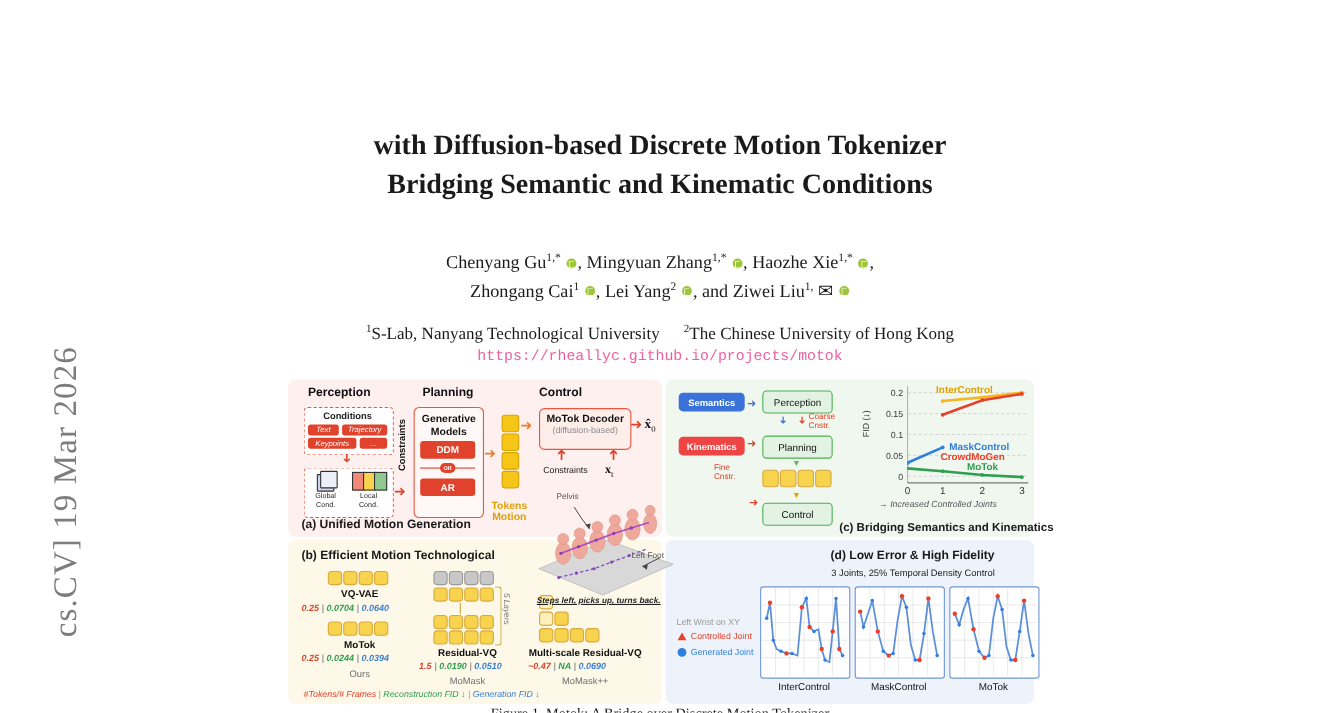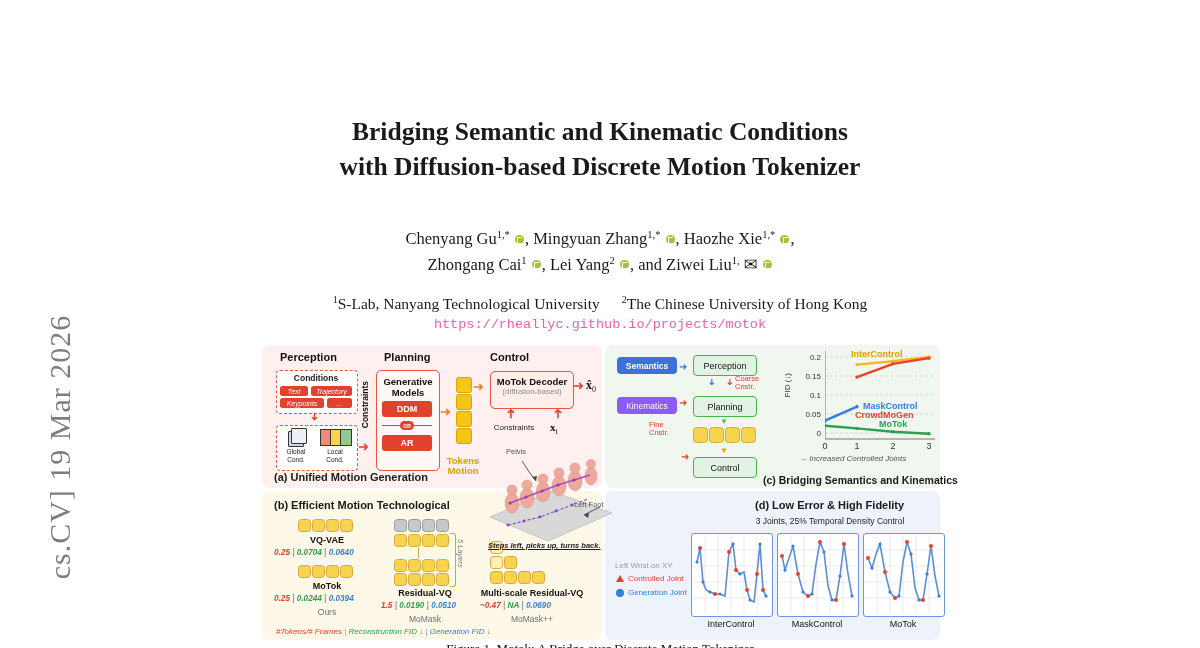--- a/index.html
+++ b/index.html
@@ -96,21 +96,21 @@
     font-size:8px;white-space:nowrap;}
   .m-red{color:#e0422c;}.m-green{color:#2f9e4f;}.m-blue{color:#3a7fd5;}.m-sep{color:#999;}
   .layers{position:absolute;font-family:"Liberation Sans",sans-serif;font-style:italic;
     font-size:7.5px;color:#777;writing-mode:vertical-rl;white-space:nowrap;}
 
   
   .cbox{position:absolute;border-radius:4px;display:flex;align-items:center;
     justify-content:center;font-family:"Liberation Sans",sans-serif;font-size:9px;
     color:#111;}
   .cblue{background:#3b72d9;color:#fff;font-weight:bold;font-size:8.5px;}
-  .cred{background:#8b5cf6;color:#fff;font-weight:normal;font-size:8.5px;}
+  .cred{background:#ef4444;color:#fff;font-weight:bold;font-size:8.5px;}
   .cgreen{background:#e3f3e3;border:1.4px solid #4caf50;}
   .cnote{position:absolute;font-family:"Liberation Sans",sans-serif;font-size:7.5px;
     color:#e0422c;line-height:1.1;white-space:nowrap;}
 
   
   .chart{position:absolute;left:180px;top:6px;width:152px;height:112px;}
   .ytick{position:absolute;font-family:"Liberation Sans",sans-serif;font-size:8px;
     color:#333;text-align:right;width:26px;}
   .xtick{position:absolute;font-family:"Liberation Sans",sans-serif;font-size:9px;
     color:#333;text-align:center;width:14px;}
@@ -141,22 +141,22 @@
     font-size:13px;color:#111;}
 </style>
 </head>
 <body>
 
 <div class="page">
 
   <div class="arxiv-stamp">cs.CV]  19 Mar 2026</div>
 
   <div class="title">
+    <div>with Diffusion-based Discrete Motion Tokenizer</div>
     <div>Bridging Semantic and Kinematic Conditions</div>
-    <div>with Diffusion-based Discrete Motion Tokenizer</div>
   </div>
 
   <div class="authors">
     <div>
       <span>Chenyang Gu</span><sup>1,*</sup>&nbsp;<span class="orcid"></span><span>, Mingyuan Zhang</span><sup>1,*</sup>&nbsp;<span class="orcid"></span><span>, Haozhe Xie</span><sup>1,*</sup>&nbsp;<span class="orcid"></span>,
     </div>
     <div>
       <span>Zhongang Cai</span><sup>1</sup>&nbsp;<span class="orcid"></span><span>, Lei Yang</span><sup>2</sup>&nbsp;<span class="orcid"></span><span>, and Ziwei Liu</span><sup>1,</sup> <span>✉</span>&nbsp;<span class="orcid"></span>
     </div>
   </div>
@@ -379,21 +379,21 @@
     </div>
 
     <div class="panel pd">
       <div class="ptitle" style="left:150px;top:8px;font-size:11px;">(d) Low Error &amp; High Fidelity</div>
       <div class="dsub" style="left:120px;top:25px;width:210px;">3 Joints, 25% Temporal Density Control</div>
 
       <div class="dleg" style="left:10px;top:70px;color:#9a9a9a;">Left Wrist on XY</div>
       <div style="position:absolute;left:11px;top:84px;width:0;height:0;border-left:4px solid transparent;border-right:4px solid transparent;border-bottom:7px solid #e8402c;"></div>
       <div class="dleg" style="left:23px;top:83px;color:#e8402c;">Controlled Joint</div>
       <div style="position:absolute;left:11px;top:98px;width:8px;height:8px;border-radius:50%;background:#2f7fe0;"></div>
-      <div class="dleg" style="left:23px;top:97px;color:#2f7fe0;">Generation Joint</div>
+      <div class="dleg" style="left:23px;top:97px;color:#2f7fe0;">Generated Joint</div>
 
       <div class="dplot" style="left:86px;top:42px;width:80px;height:82px;">
         <svg width="78" height="80">
           <g stroke="#ddd" stroke-width="0.6">
             <line x1="13" y1="0" x2="13" y2="80"></line>
               <line x1="26" y1="0" x2="26" y2="80"></line>
             <line x1="39" y1="0" x2="39" y2="80"></line>
               <line x1="52" y1="0" x2="52" y2="80"></line>
               <line x1="65" y1="0" x2="65" y2="80"></line>
             <line x1="0" y1="16" x2="78" y2="16"></line>

